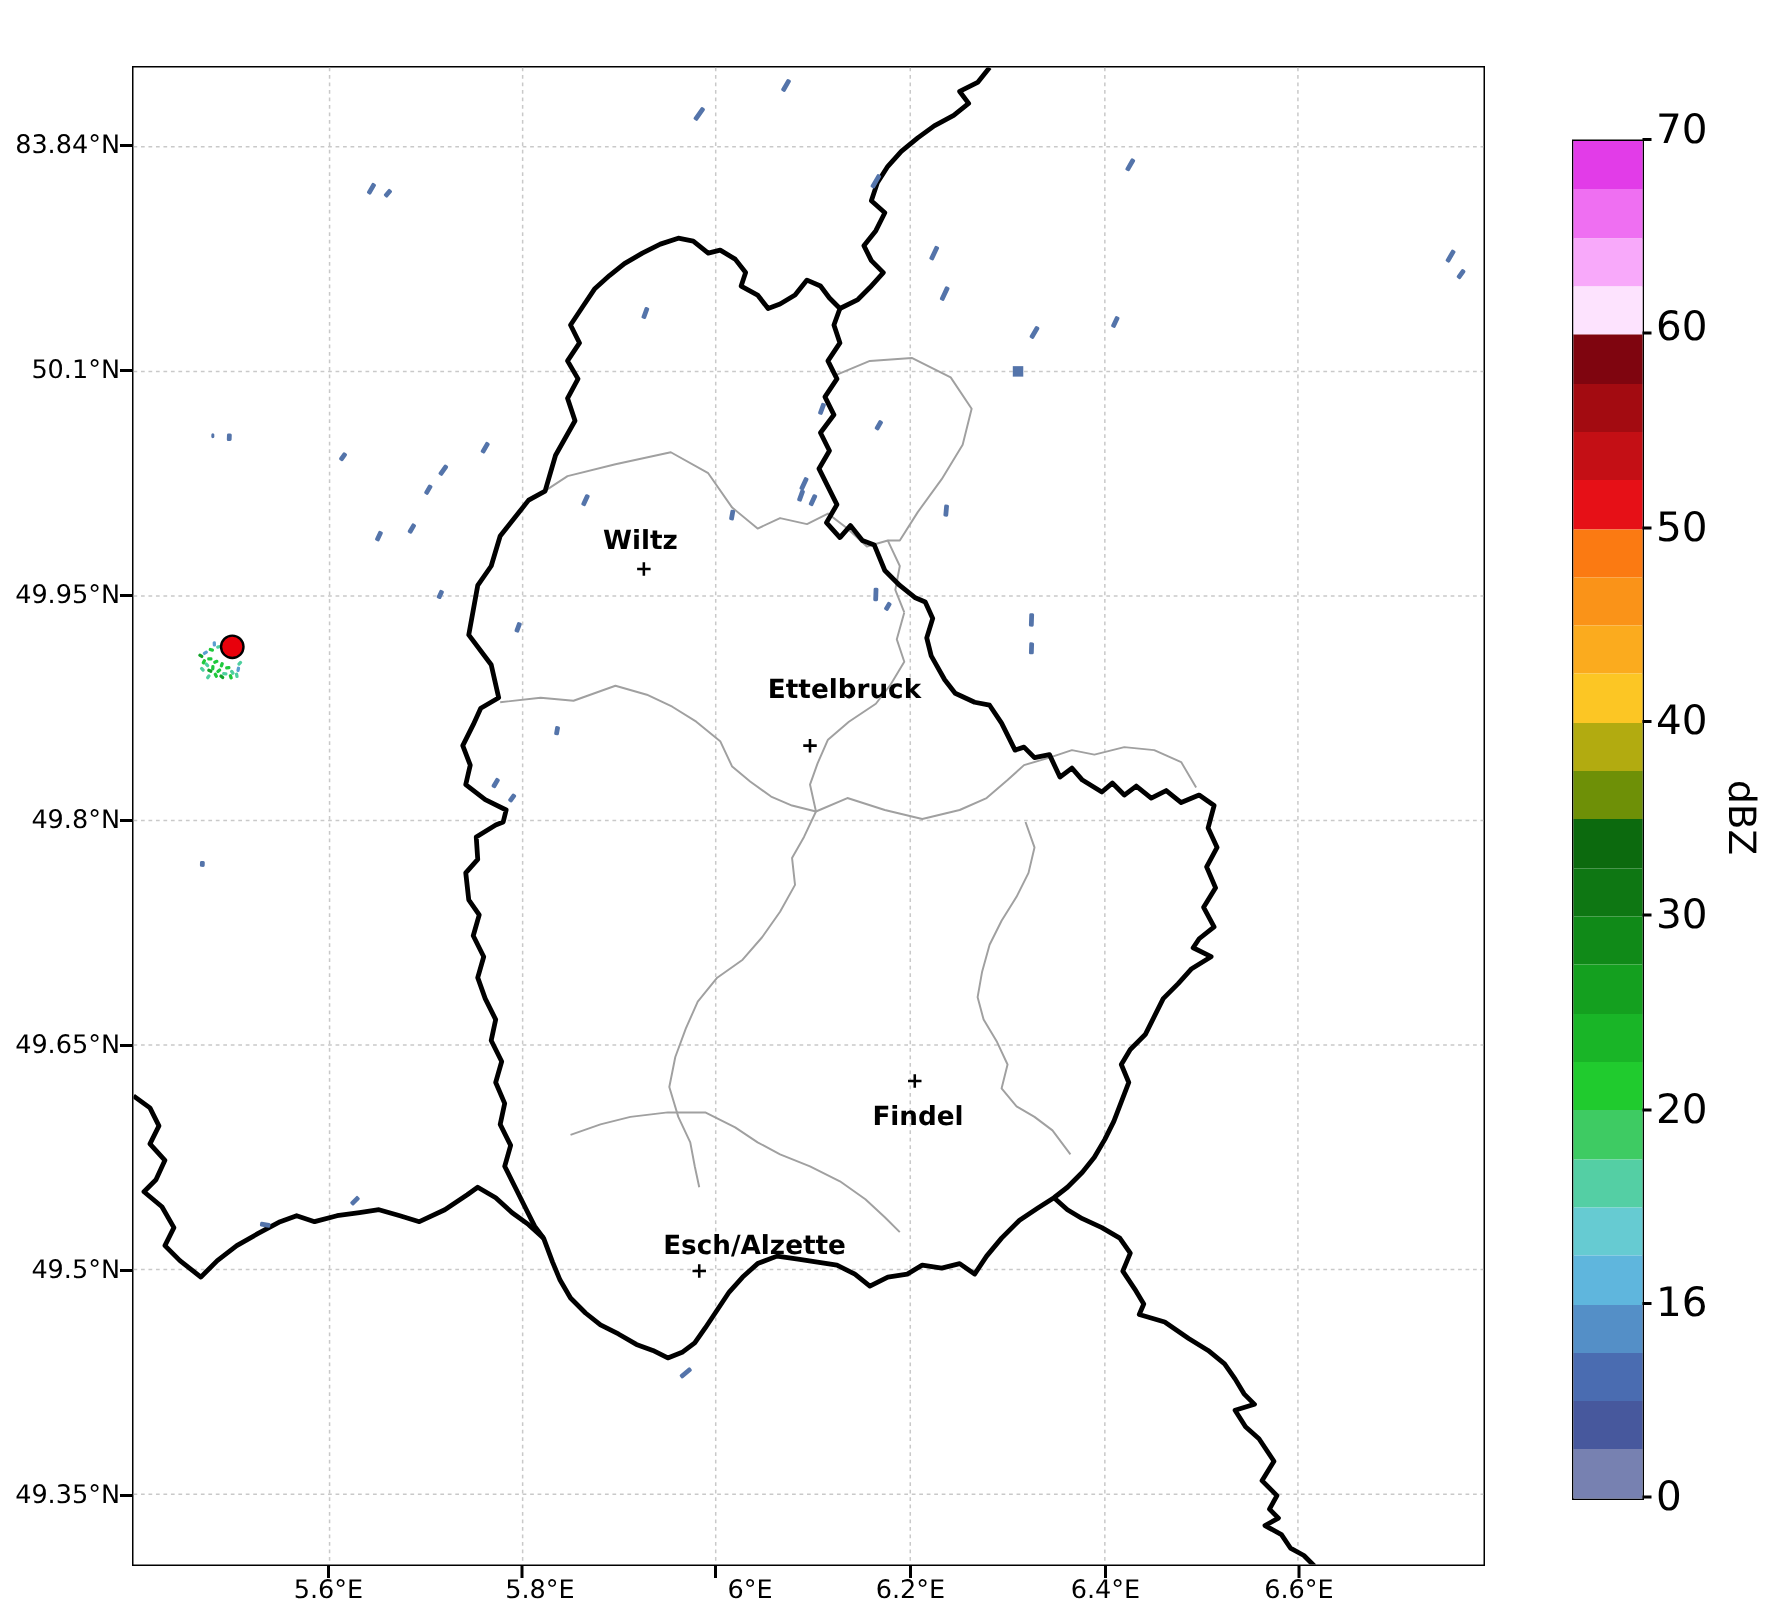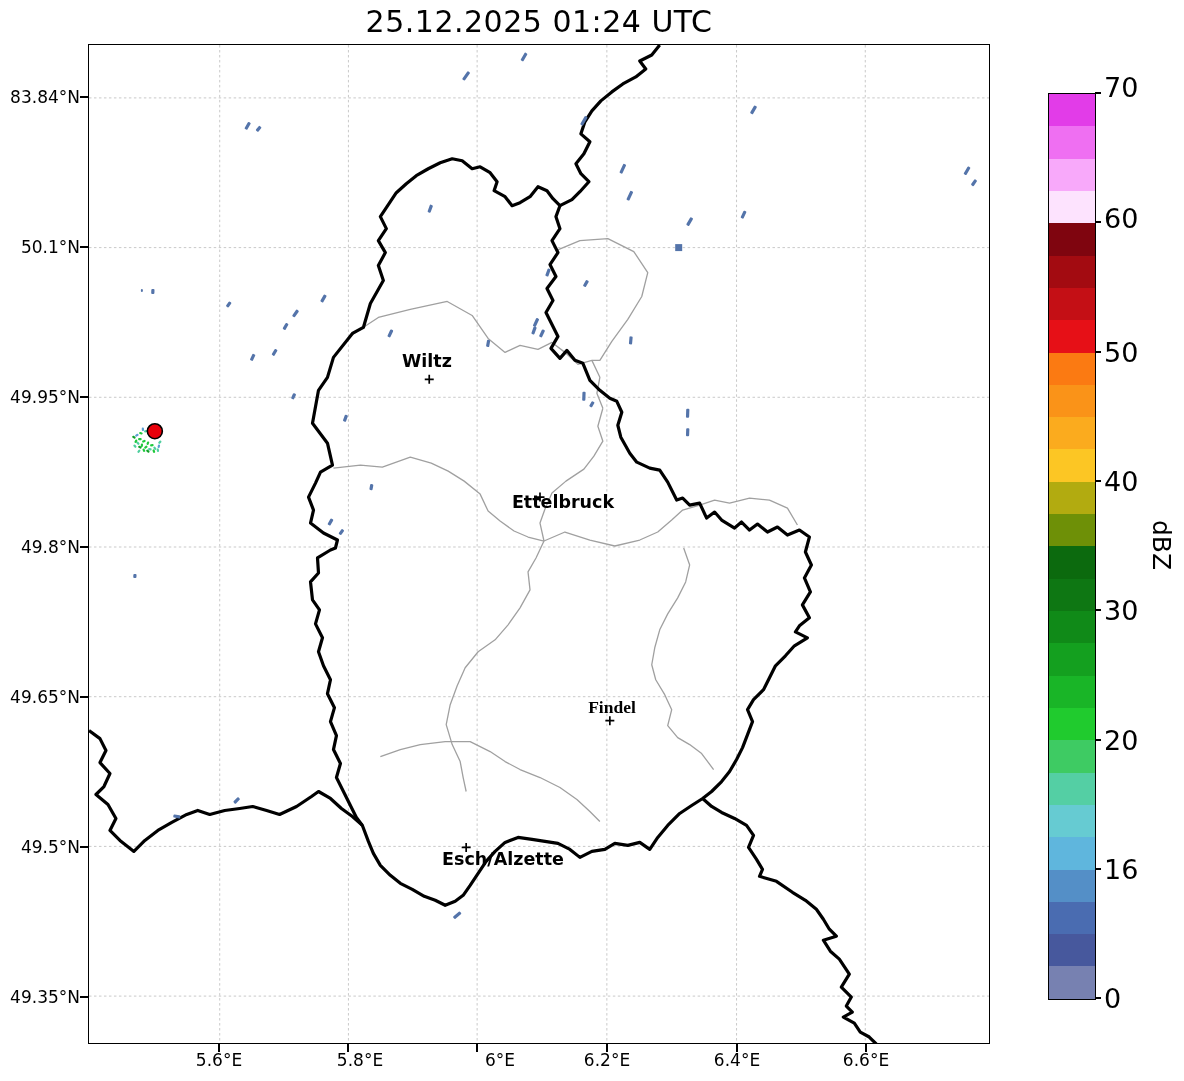--- a/index.html
+++ b/index.html
@@ -24,21 +24,20 @@
   .cb-seg{width:100%;}
   .cb-lab{position:absolute;left:1104px;transform:translateY(-50%);font-size:27px;}
   .cb-tick{position:absolute;left:1095px;width:6px;height:1.4px;background:#000;}
   #cb-unit{position:absolute;left:1136px;top:545px;font-size:25px;
            transform:translateY(-50%) rotate(90deg);transform-origin:center;}
 </style>
 </head>
 <body>
 
 <div id="stage">
-  <div id="map-title">25.12.2025 01:24 UTC</div>
 
   <div id="plot">
     <svg id="map-svg" viewBox="88 44 902 1000" preserveAspectRatio="none">
         <line x1="219" y1="44" x2="219" y2="1044" stroke="#c9c9c9" stroke-width="1" stroke-dasharray="2.5 2.5"></line>
         <line x1="348" y1="44" x2="348" y2="1044" stroke="#c9c9c9" stroke-width="1" stroke-dasharray="2.5 2.5"></line>
         <line x1="477" y1="44" x2="477" y2="1044" stroke="#c9c9c9" stroke-width="1" stroke-dasharray="2.5 2.5"></line>
         <line x1="607" y1="44" x2="607" y2="1044" stroke="#c9c9c9" stroke-width="1" stroke-dasharray="2.5 2.5"></line>
         <line x1="737" y1="44" x2="737" y2="1044" stroke="#c9c9c9" stroke-width="1" stroke-dasharray="2.5 2.5"></line>
         <line x1="866" y1="44" x2="866" y2="1044" stroke="#c9c9c9" stroke-width="1" stroke-dasharray="2.5 2.5"></line>
         <line x1="88" y1="97" x2="990" y2="97" stroke="#c9c9c9" stroke-width="1" stroke-dasharray="2.5 2.5"></line>
@@ -161,23 +160,23 @@
       <div class="cb-seg" style="height: 32.3214px; background: rgb(84, 207, 164);"></div>
       <div class="cb-seg" style="height: 32.3214px; background: rgb(102, 203, 210);"></div>
       <div class="cb-seg" style="height: 32.3214px; background: rgb(95, 182, 221);"></div>
       <div class="cb-seg" style="height: 32.3214px; background: rgb(84, 143, 199);"></div>
       <div class="cb-seg" style="height: 32.3214px; background: rgb(74, 108, 177);"></div>
       <div class="cb-seg" style="height: 32.3214px; background: rgb(71, 88, 157);"></div>
       <div class="cb-seg" style="height: 32.3214px; background: rgb(119, 129, 177);"></div>
     </div>
   <div id="cb-unit">dBZ</div>
 <div class="city-label" style="left: 427px; top: 361px;">Wiltz</div>
-    <div class="city-label" style="left: 563px; top: 502px;">Ettelbruck</div>
-    <div class="city-label" style="left: 612px; top: 707px; font-family: Liberation Serif, serif;">Findel</div>
-    <div class="city-label" style="left: 503px; top: 831px; margin-top: 28px;">Esch/Alzette</div>
+    <div class="city-label" style="left: 563px; top: 460px;">Ettelbruck</div>
+    <div class="city-label" style="left: 612px; top: 745px;">Findel</div>
+    <div class="city-label" style="left: 503px; top: 831px;">Esch/Alzette</div>
     <div class="lat-label" style="top: 97px;">83.84°N</div>
     <div class="tick" style="left: 80px; top: 96.3px; width: 8px; height: 1.4px;"></div>
     <div class="lat-label" style="top: 247px;">50.1°N</div>
     <div class="tick" style="left: 80px; top: 246.3px; width: 8px; height: 1.4px;"></div>
     <div class="lat-label" style="top: 397px;">49.95°N</div>
     <div class="tick" style="left: 80px; top: 396.3px; width: 8px; height: 1.4px;"></div>
     <div class="lat-label" style="top: 547px;">49.8°N</div>
     <div class="tick" style="left: 80px; top: 546.3px; width: 8px; height: 1.4px;"></div>
     <div class="lat-label" style="top: 697px;">49.65°N</div>
     <div class="tick" style="left: 80px; top: 696.3px; width: 8px; height: 1.4px;"></div>

